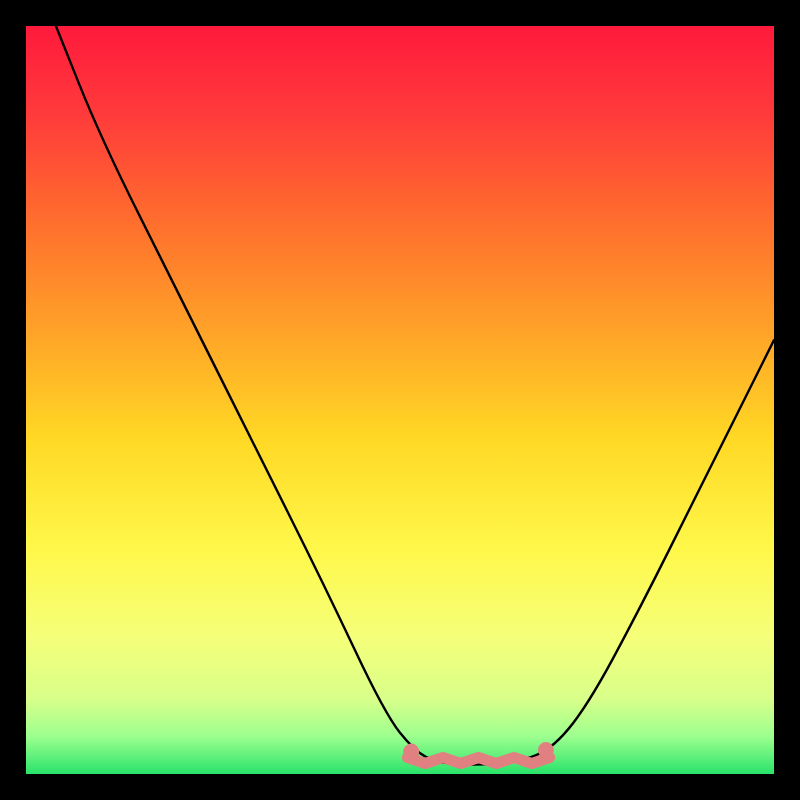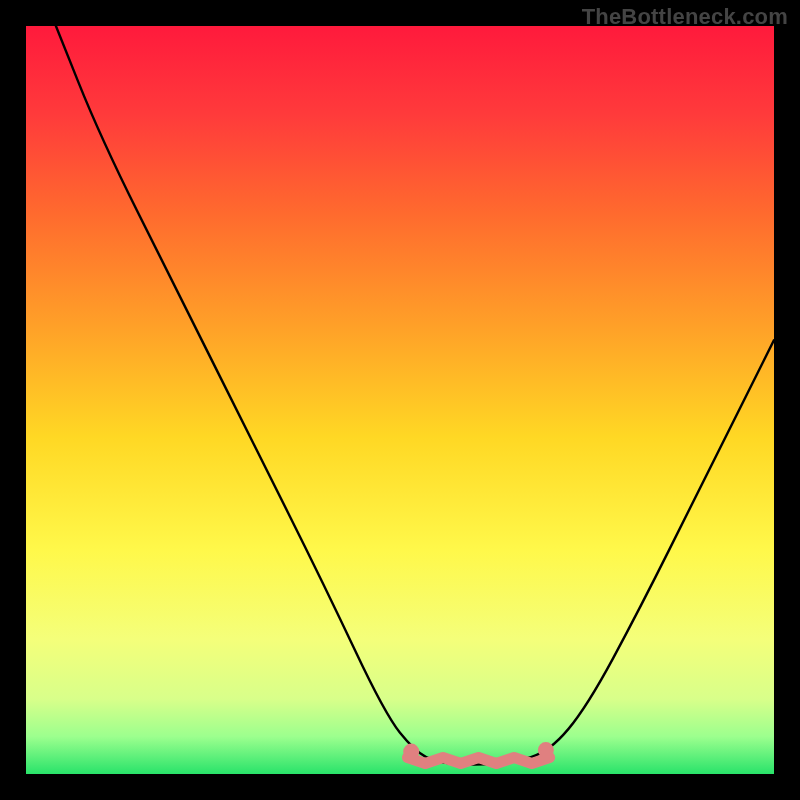--- a/index.html
+++ b/index.html
@@ -33,21 +33,20 @@
     top: 26px;
     width: 748px;
     height: 748px;
   }
   svg { display: block; }
 </style>
 </head>
 <body>
 
 <div class="frame">
-  <div class="watermark">TheBottleneck.com</div>
 
   <div class="plot">
     <svg id="chart-svg" viewBox="0 0 748 748" width="748" height="748">
       <defs>
         <linearGradient id="bg-grad" x1="0" y1="0" x2="0" y2="1">
             <stop offset="0%" stop-color="#ff1a3c"></stop>
             <stop offset="12%" stop-color="#ff3b3b"></stop>
             <stop offset="25%" stop-color="#ff6a2e"></stop>
             <stop offset="40%" stop-color="#ffa028"></stop>
             <stop offset="55.00000000000001%" stop-color="#ffd824"></stop>

